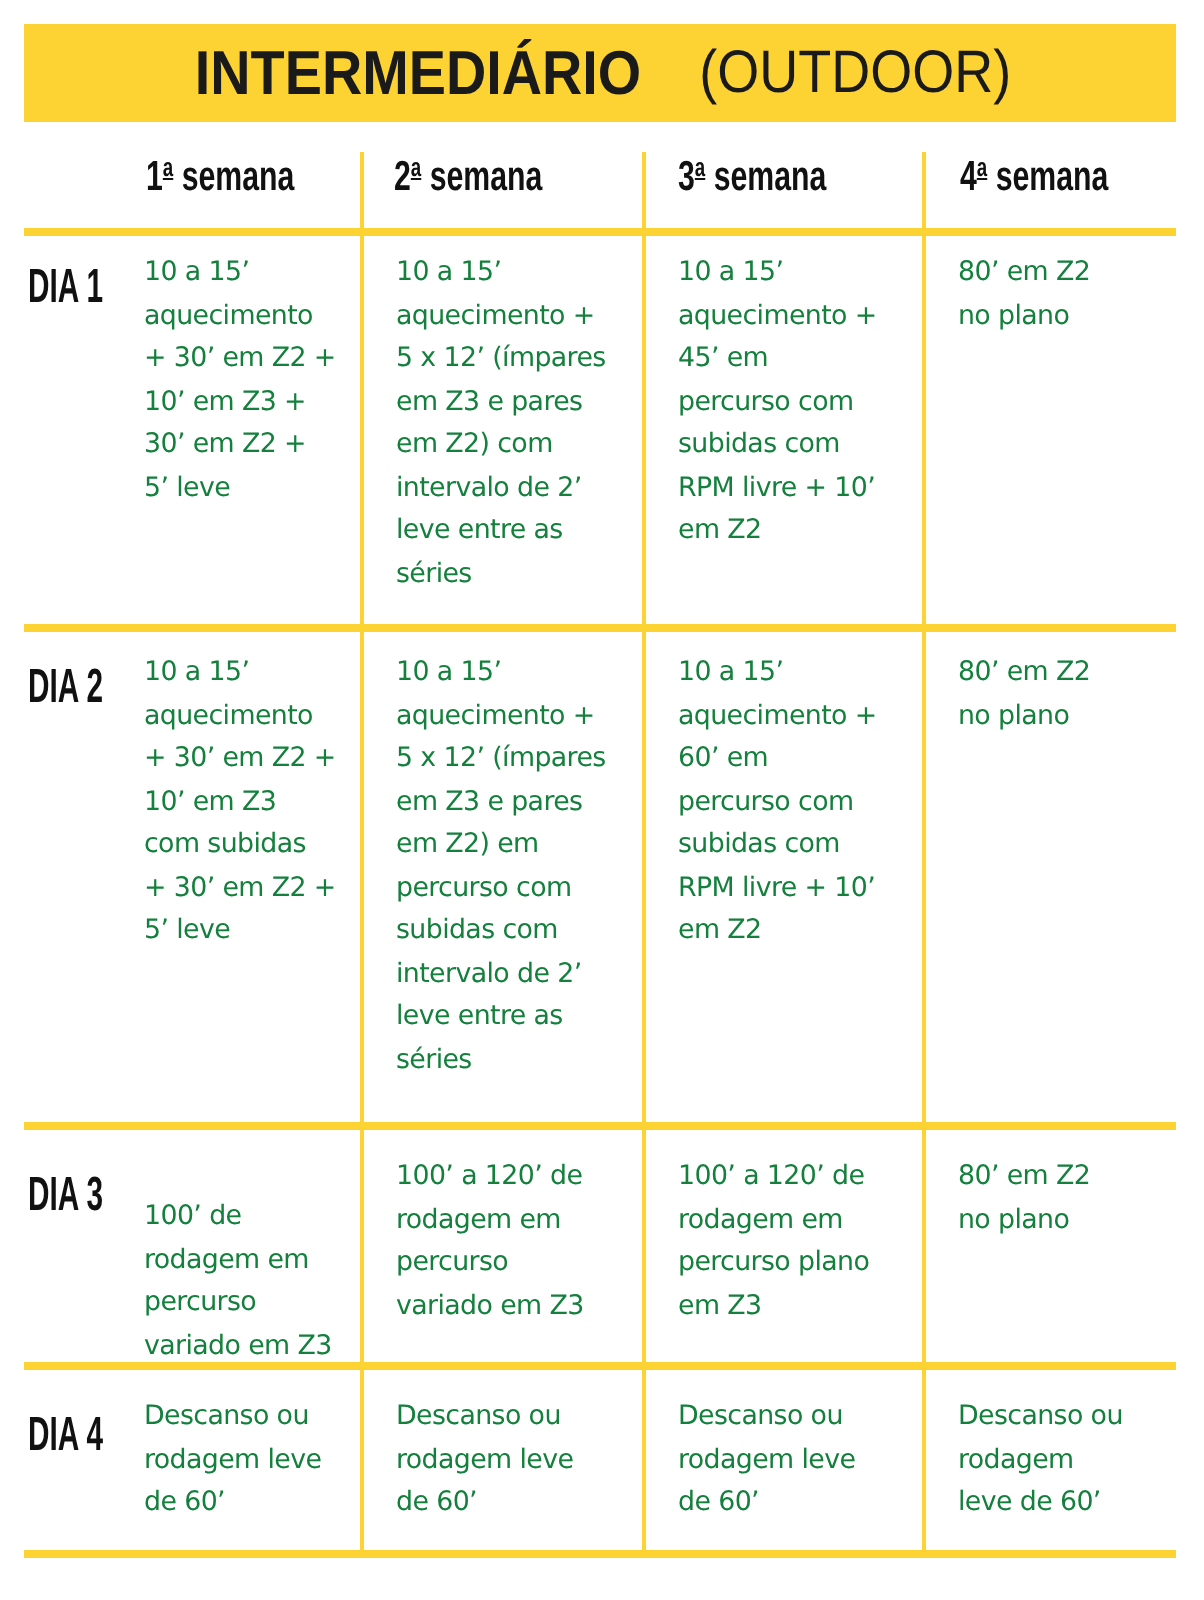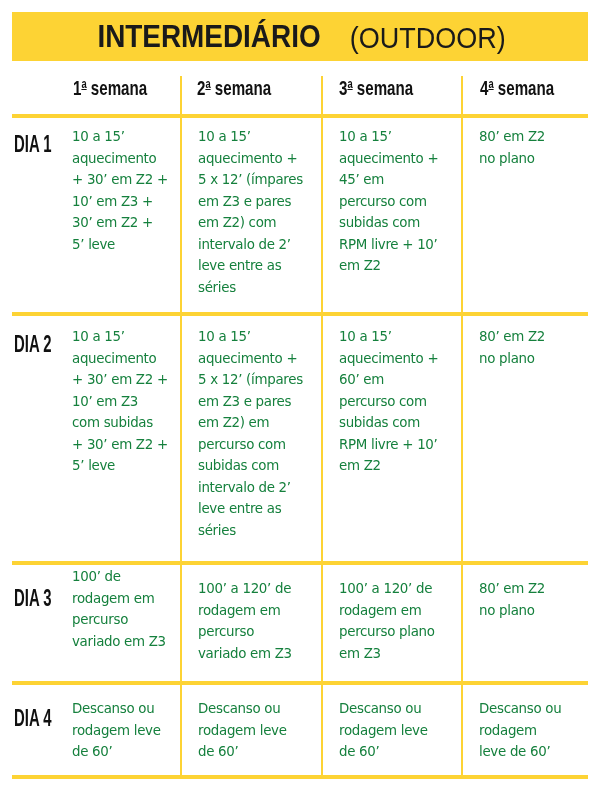--- a/index.html
+++ b/index.html
@@ -1,20 +1,20 @@
 <!DOCTYPE html>
 <html><head>
 <meta charset="utf-8">
 <style>
   html, body { margin:0; padding:0; background:#ffffff; }
   body { width:602px; height:800px; position:relative; overflow:hidden; font-family:"Liberation Sans", sans-serif; color:#1a1a1a; }
   .title-band { position:absolute; left:12px; top:12px; width:576px; height:49px; background:#fdd334; display:flex; align-items:center; justify-content:center; }
   .title-band .bold { font-family:"Liberation Sans", sans-serif; font-weight:bold; font-size:31px; letter-spacing:0px; transform:scaleX(0.9); display:inline-block; }
   .title-band .light { font-family:"Liberation Sans", sans-serif; font-weight:normal; font-size:30px; margin-left:8px; transform:scaleX(0.9); display:inline-block; }
-  .title-inner { display:flex; align-items:flex-end; }
+  .title-inner { display:flex; align-items:center; }
   .hline { position:absolute; left:12px; width:576px; height:4px; background:#fdd334; }
   .vline { position:absolute; width:2px; background:#fdd334; }
   .col-head { position:absolute; top:76px; font-family:"Liberation Sans", sans-serif; font-weight:bold; font-size:21px; transform:scaleX(0.72); transform-origin:left top; white-space:nowrap; color:#111; }
   .col-head sup { font-size:13px; vertical-align:7px; text-decoration:underline; }
   .day-label { position:absolute; left:14px; font-family:"Liberation Sans", sans-serif; font-weight:bold; font-size:24px; transform:scaleX(0.62); transform-origin:left top; white-space:nowrap; color:#111; }
   .cell { position:absolute; font-family:"DejaVu Sans", sans-serif; font-size:13.4px; line-height:21.5px; color:#15803d; white-space:pre-line; letter-spacing:-0.3px; }
 </style>
 </head>
 <body>
 
@@ -87,21 +87,21 @@
 aquecimento +
 60’ em
 percurso com
 subidas com
 RPM livre + 10’
 em Z2</div>
 <div class="cell" style="left:479px; top:326px;">80’ em Z2
 no plano</div>
 
 <div class="day-label" style="top:584px;">DIA 3</div>
-<div class="cell" style="left:72px; top:566px;">100’ de
+<div class="cell" style="left:72px; top:598px;">100’ de
 rodagem em
 percurso
 variado em Z3</div>
 <div class="cell" style="left:198px; top:578px;">100’ a 120’ de
 rodagem em
 percurso
 variado em Z3</div>
 <div class="cell" style="left:339px; top:578px;">100’ a 120’ de
 rodagem em
 percurso plano

